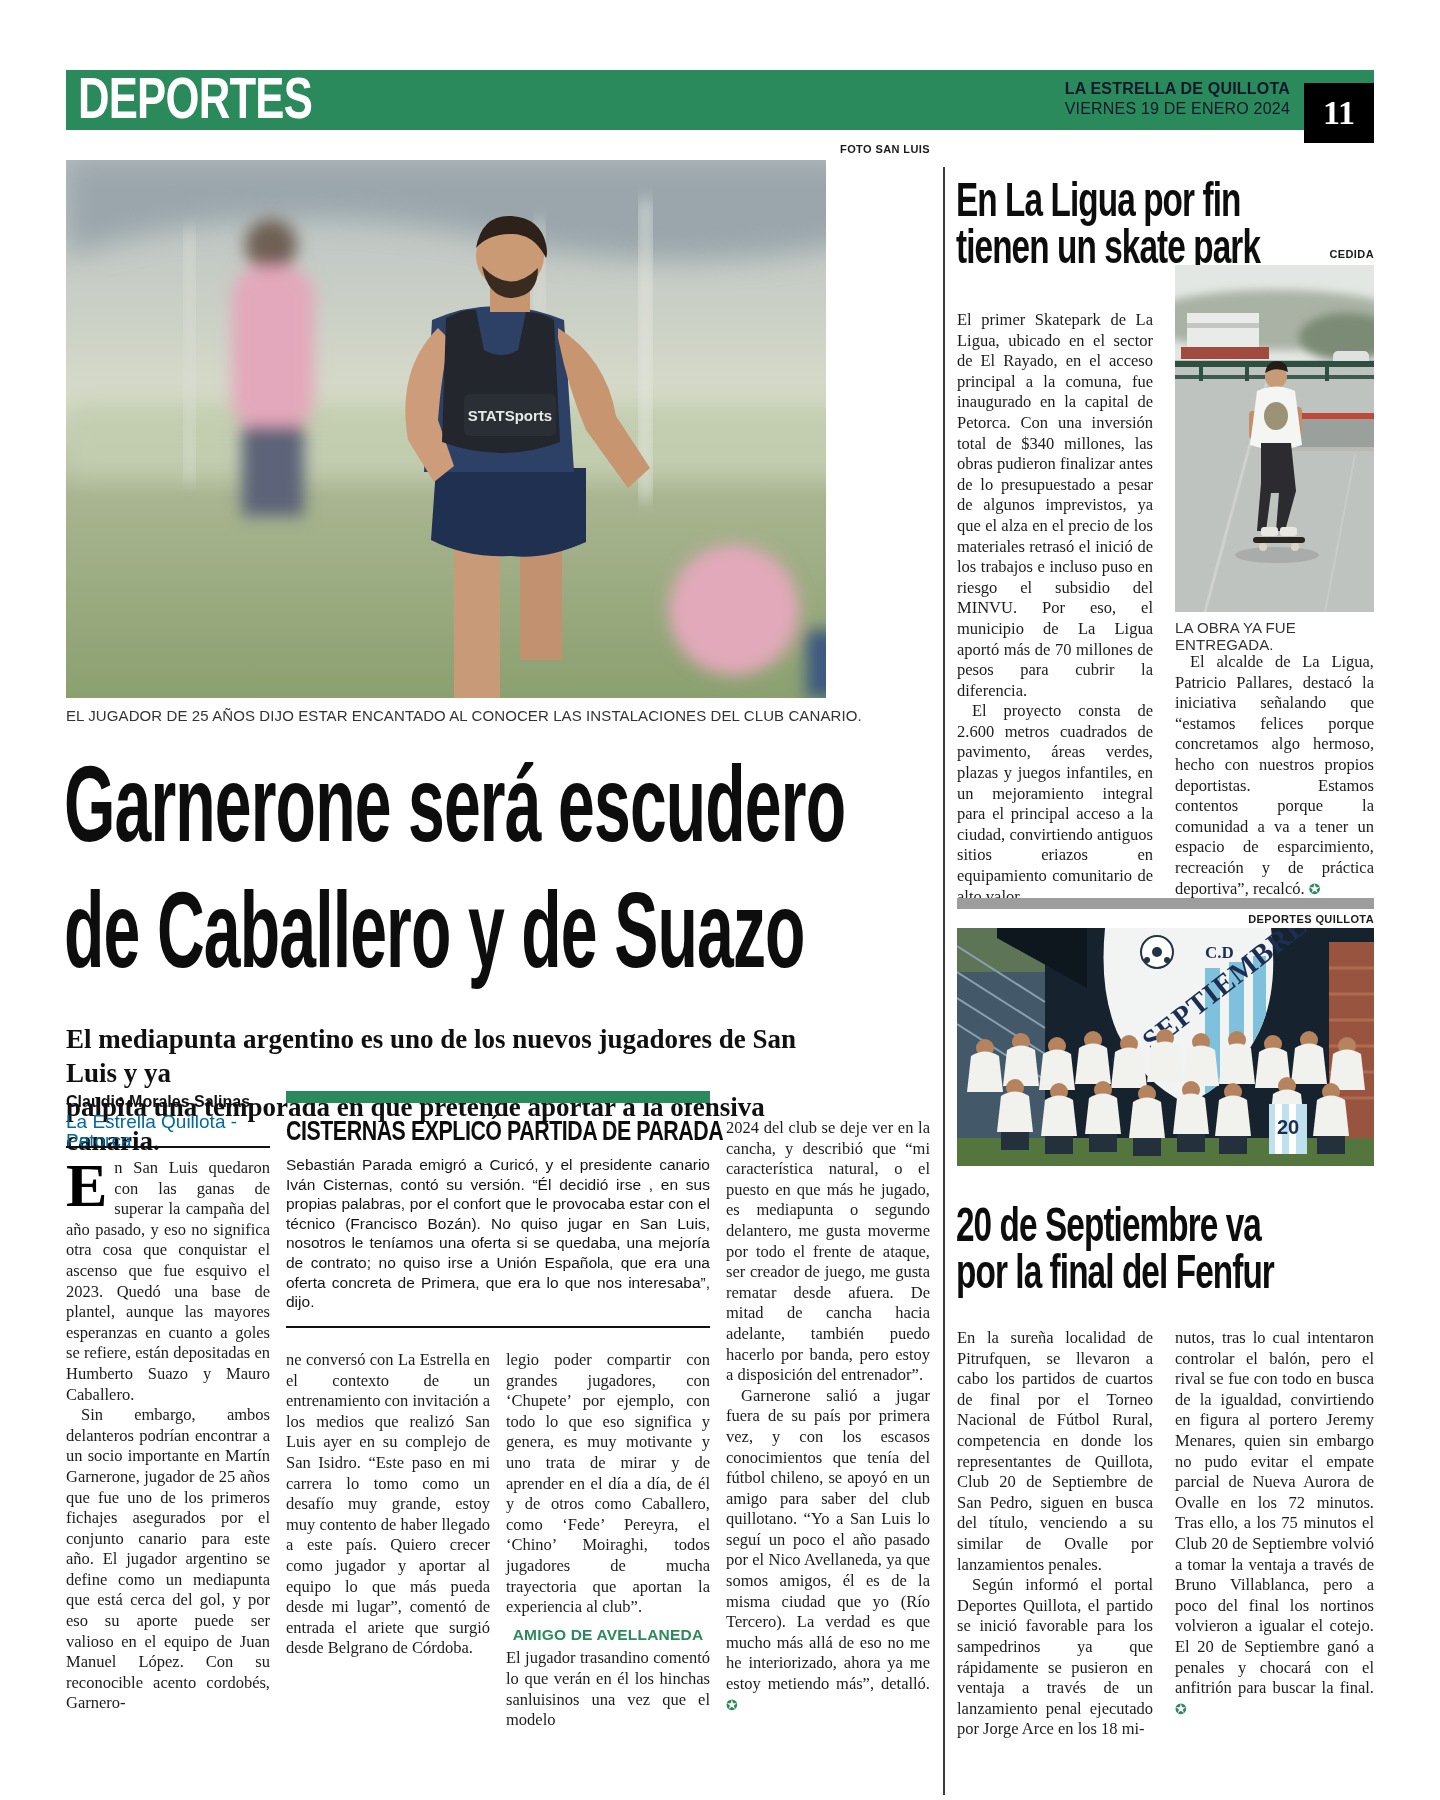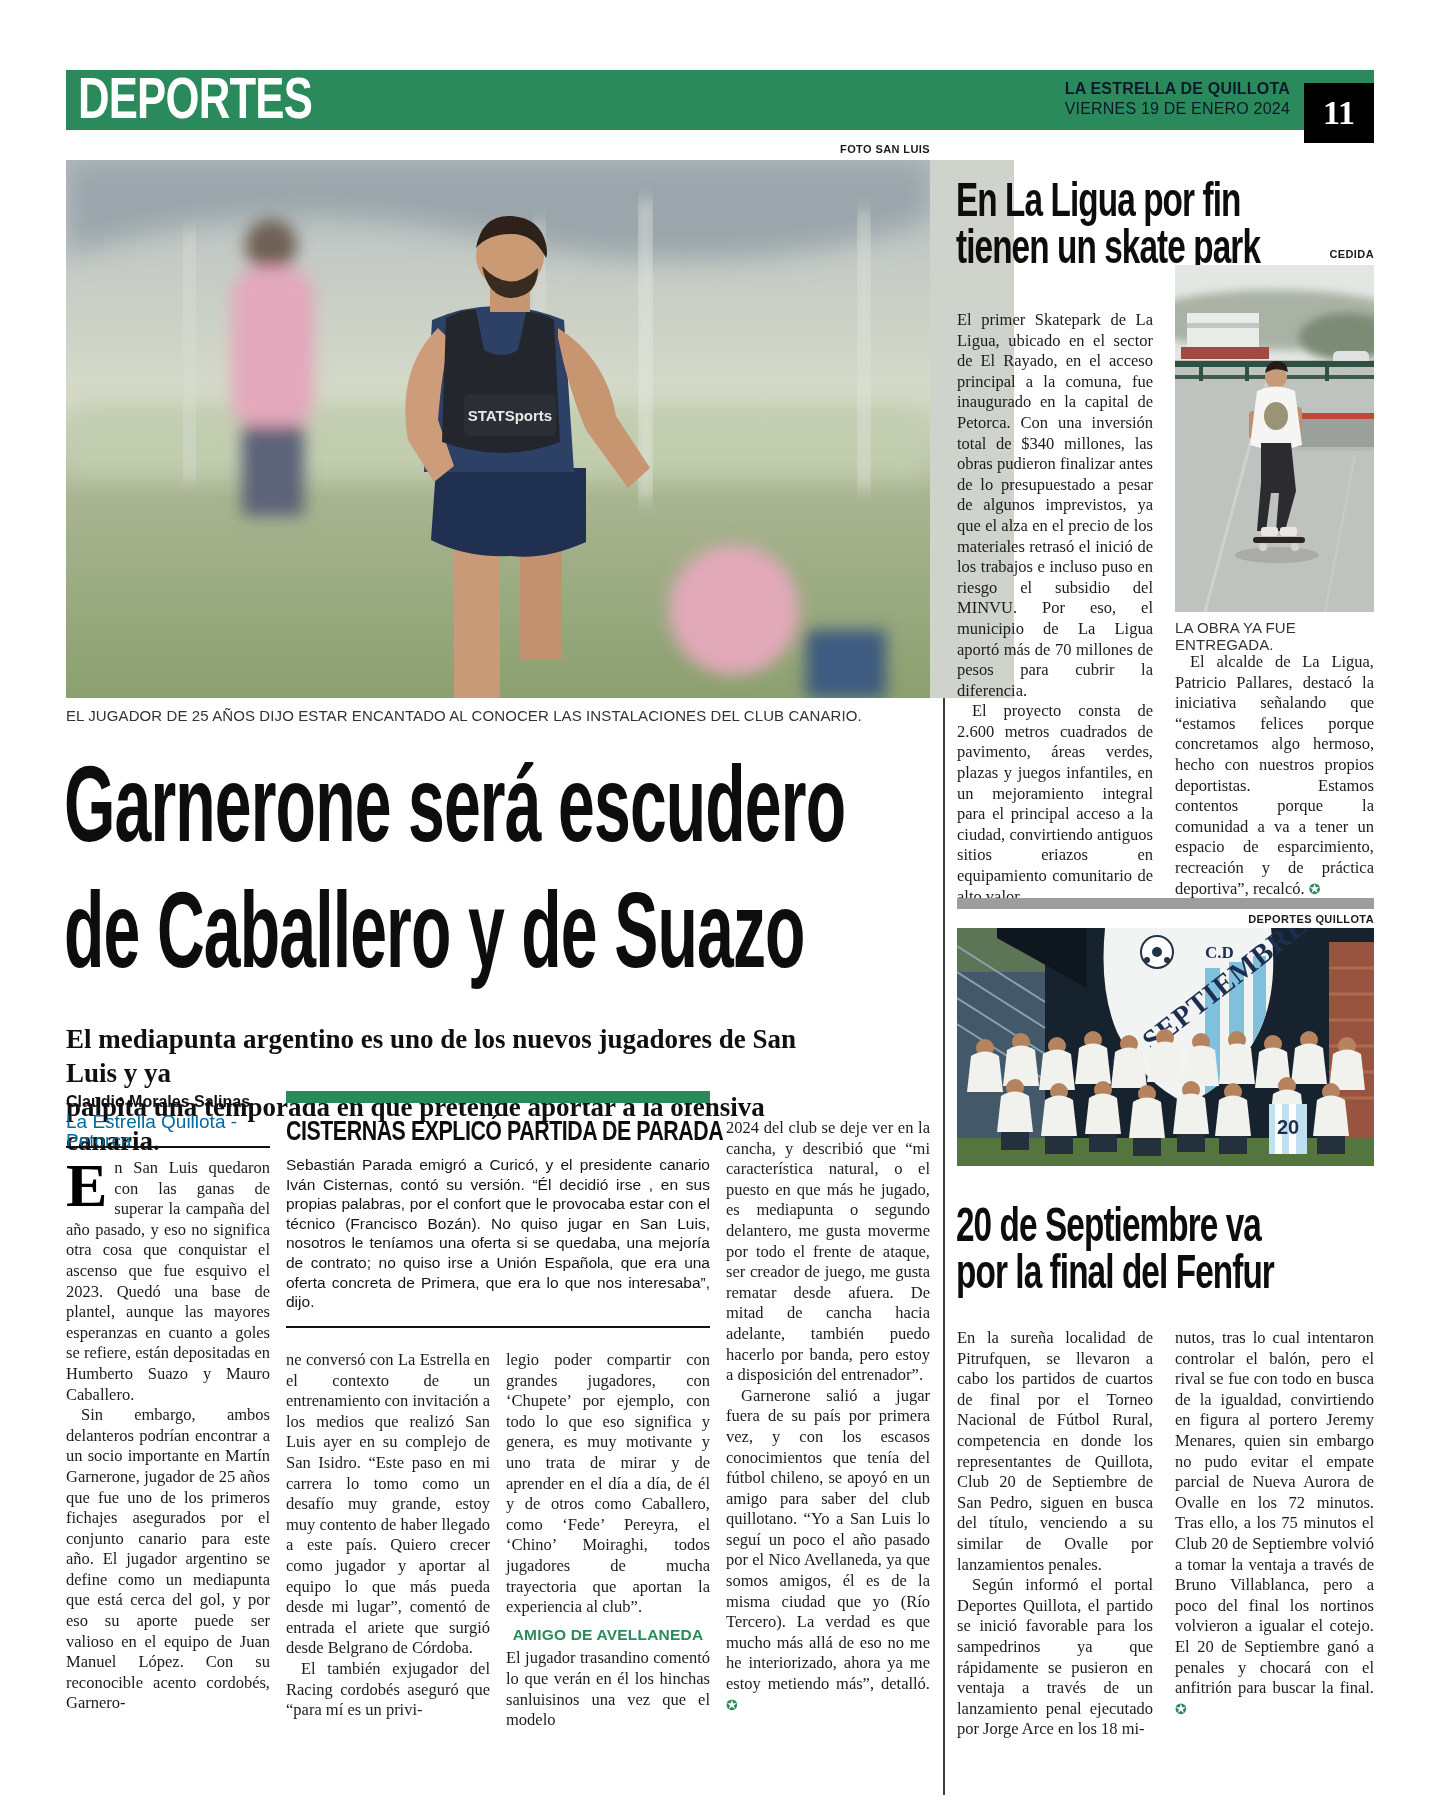--- a/index.html
+++ b/index.html
@@ -69,21 +69,21 @@
       <div class="m1">LA ESTRELLA DE QUILLOTA</div>
       <div class="m2">VIERNES 19 DE ENERO 2024</div>
     </div>
     <div class="page-box">11</div>
   </div>
 
   <div class="vrule"></div>
 
   <div class="abs credit" style="left:66px;top:143px;width:864px;">FOTO SAN LUIS</div>
 
-  <div class="photo-frame" style="left:66px;top:160px;width:948px;height:538px;">
+  <div class="photo-frame" style="left:66px;top:160px;width:760px;height:538px;">
     <svg width="864" height="538" viewBox="0 0 864 538">
       <defs>
         <filter id="bl8" x="-30%" y="-30%" width="160%" height="160%">
             <feGaussianBlur stdDeviation="8"></feGaussianBlur>
           </filter>
         <filter id="bl14" x="-30%" y="-30%" width="160%" height="160%">
             <feGaussianBlur stdDeviation="14"></feGaussianBlur>
           </filter>
         <linearGradient id="gBG" x1="0" y1="0" x2="0" y2="1">
           <stop offset="0" stop-color="#b6bfc2"></stop>
@@ -149,21 +149,20 @@
   </div>
 
   <div class="cbox">
     <div class="gbar"></div>
     <div class="ctitle">CISTERNAS EXPLICÓ PARTIDA DE PARADA</div>
     <div class="cbody">Sebastián Parada emigró a Curicó, y el presidente canario Iván Cisternas, contó su versión. “Él decidió irse , en sus propias palabras, por el confort que le provocaba estar con el técnico (Francisco Bozán). No quiso jugar en San Luis, nosotros le teníamos una oferta si se quedaba, una mejoría de contrato; no quiso irse a Unión Española, que era una oferta concreta de Primera, que era lo que nos interesaba”, dijo.</div>
   </div>
 
   <div class="bcol" style="left:286px;top:1350px;width:204px;">
     <p>ne conversó con La Estrella en el contexto de un entrenamiento con invitación a los medios que realizó San Luis ayer en su complejo de San Isidro. “Este paso en mi carrera lo tomo como un desafío muy grande, estoy muy contento de haber llegado a este país. Quiero crecer como jugador y aportar al equipo lo que más pueda desde mi lugar”, comentó de entrada el ariete que surgió desde Belgrano de Córdoba.</p>
-    <p class="ind">El también exjugador del Racing cordobés aseguró que “para mí es un privi-</p>
   </div>
 
   <div class="bcol" style="left:506px;top:1350px;width:204px;">
     <p>legio poder compartir con grandes jugadores, con ‘Chupete’ por ejemplo, con todo lo que eso significa y genera, es muy motivante y uno trata de mirar y de aprender en el día a día, de él y de otros como Caballero, como ‘Fede’ Pereyra, el ‘Chino’ Moiraghi, todos jugadores de mucha trayectoria que aportan la experiencia al club”.</p>
     <p class="gsub">AMIGO DE AVELLANEDA</p>
     <p>El jugador trasandino comentó lo que verán en él los hinchas sanluisinos una vez que el modelo</p>
   </div>
 
   <div class="bcol" style="left:726px;top:1118px;width:204px;">
     <p>2024 del club se deje ver en la cancha, y describió que “mi característica natural, o el puesto en que más he jugado, es mediapunta o segundo delantero, me gusta moverme por todo el frente de ataque, ser creador de juego, me gusta rematar desde afuera. De mitad de cancha hacia adelante, también puedo hacerlo por banda, pero estoy a disposición del entrenador”.</p>

